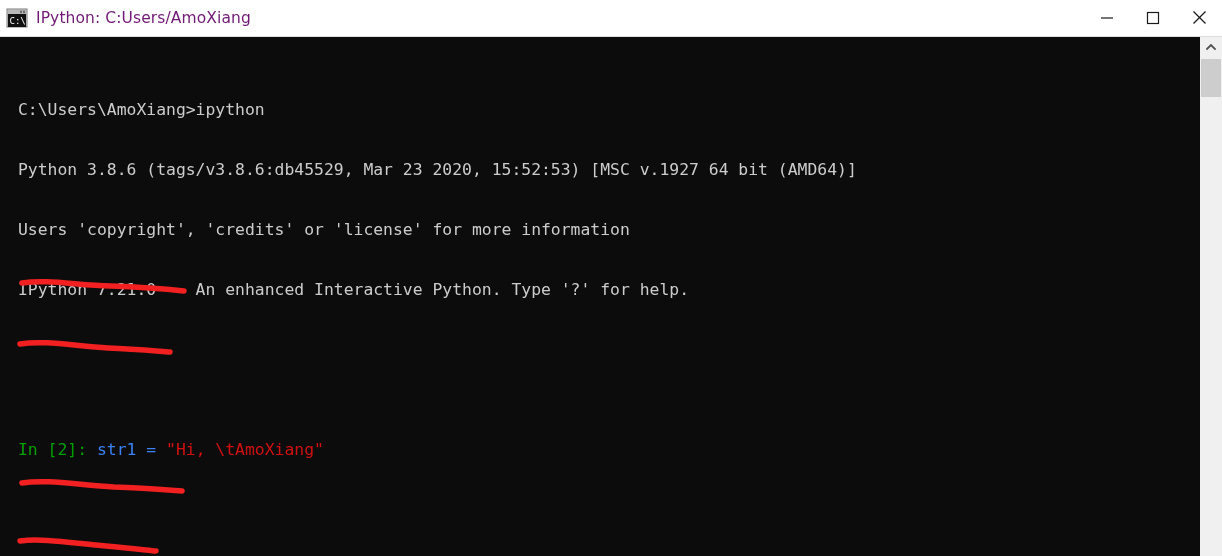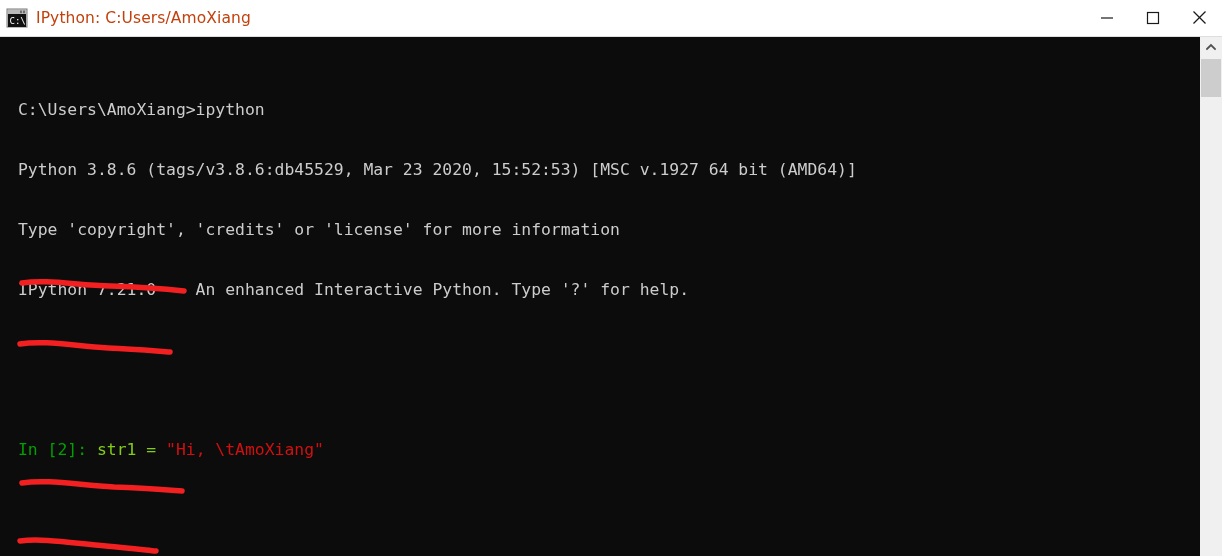--- a/index.html
+++ b/index.html
@@ -35,21 +35,21 @@
   .title-icon {
     width: 22px;
     height: 20px;
     margin-left: 6px;
     margin-right: 8px;
     flex: 0 0 auto;
   }
   .title-text {
     font-family: "DejaVu Sans", sans-serif;
     font-size: 15.5px;
-    color: #c2410c;
+    color: #701a75;
     letter-spacing: 0.1px;
     white-space: nowrap;
   }
   .win-controls {
     margin-left: auto;
     display: flex;
     height: 37px;
   }
   .win-btn {
     width: 46px;
@@ -77,21 +77,21 @@
     font-size: 16.4px;
     line-height: 20px;
     white-space: pre;
     color: #cccccc;
     letter-spacing: 0px;
   }
   .line { height: 20px; white-space: pre; }
   .blank { height: 20px; }
   .c-hdr   { color: #cccccc; }
   .c-in    { color: #00a000; }
-  .c-code  { color: #84cc16; }
+  .c-code  { color: #3b82f6; }
   .c-str   { color: #d01010; }
   
   .annot {
     position: absolute;
     pointer-events: none;
   }
   
   .scrollbar {
     position: absolute;
     right: 0;
@@ -153,21 +153,21 @@
       </div>
     </div>
   </div>
 
   <div class="terminal">
 
     <div class="console-text">
       
       <div class="line c-hdr">C:\Users\AmoXiang&gt;ipython</div>
       <div class="line c-hdr">Python 3.8.6 (tags/v3.8.6:db45529, Mar 23 2020, 15:52:53) [MSC v.1927 64 bit (AMD64)]</div>
-      <div class="line c-hdr">Type 'copyright', 'credits' or 'license' for more information</div>
+      <div class="line c-hdr">Users 'copyright', 'credits' or 'license' for more information</div>
       <div class="line c-hdr">IPython 7.21.0 -- An enhanced Interactive Python. Type '?' for help.</div>
       <div class="blank"></div>
 
       
       <div class="line"><span class="c-in">In [2]:</span><span class="c-code"> str1 = </span><span class="c-str">"Hi, \tAmoXiang"</span></div>
       <div class="blank"></div>
 
       
       
       

